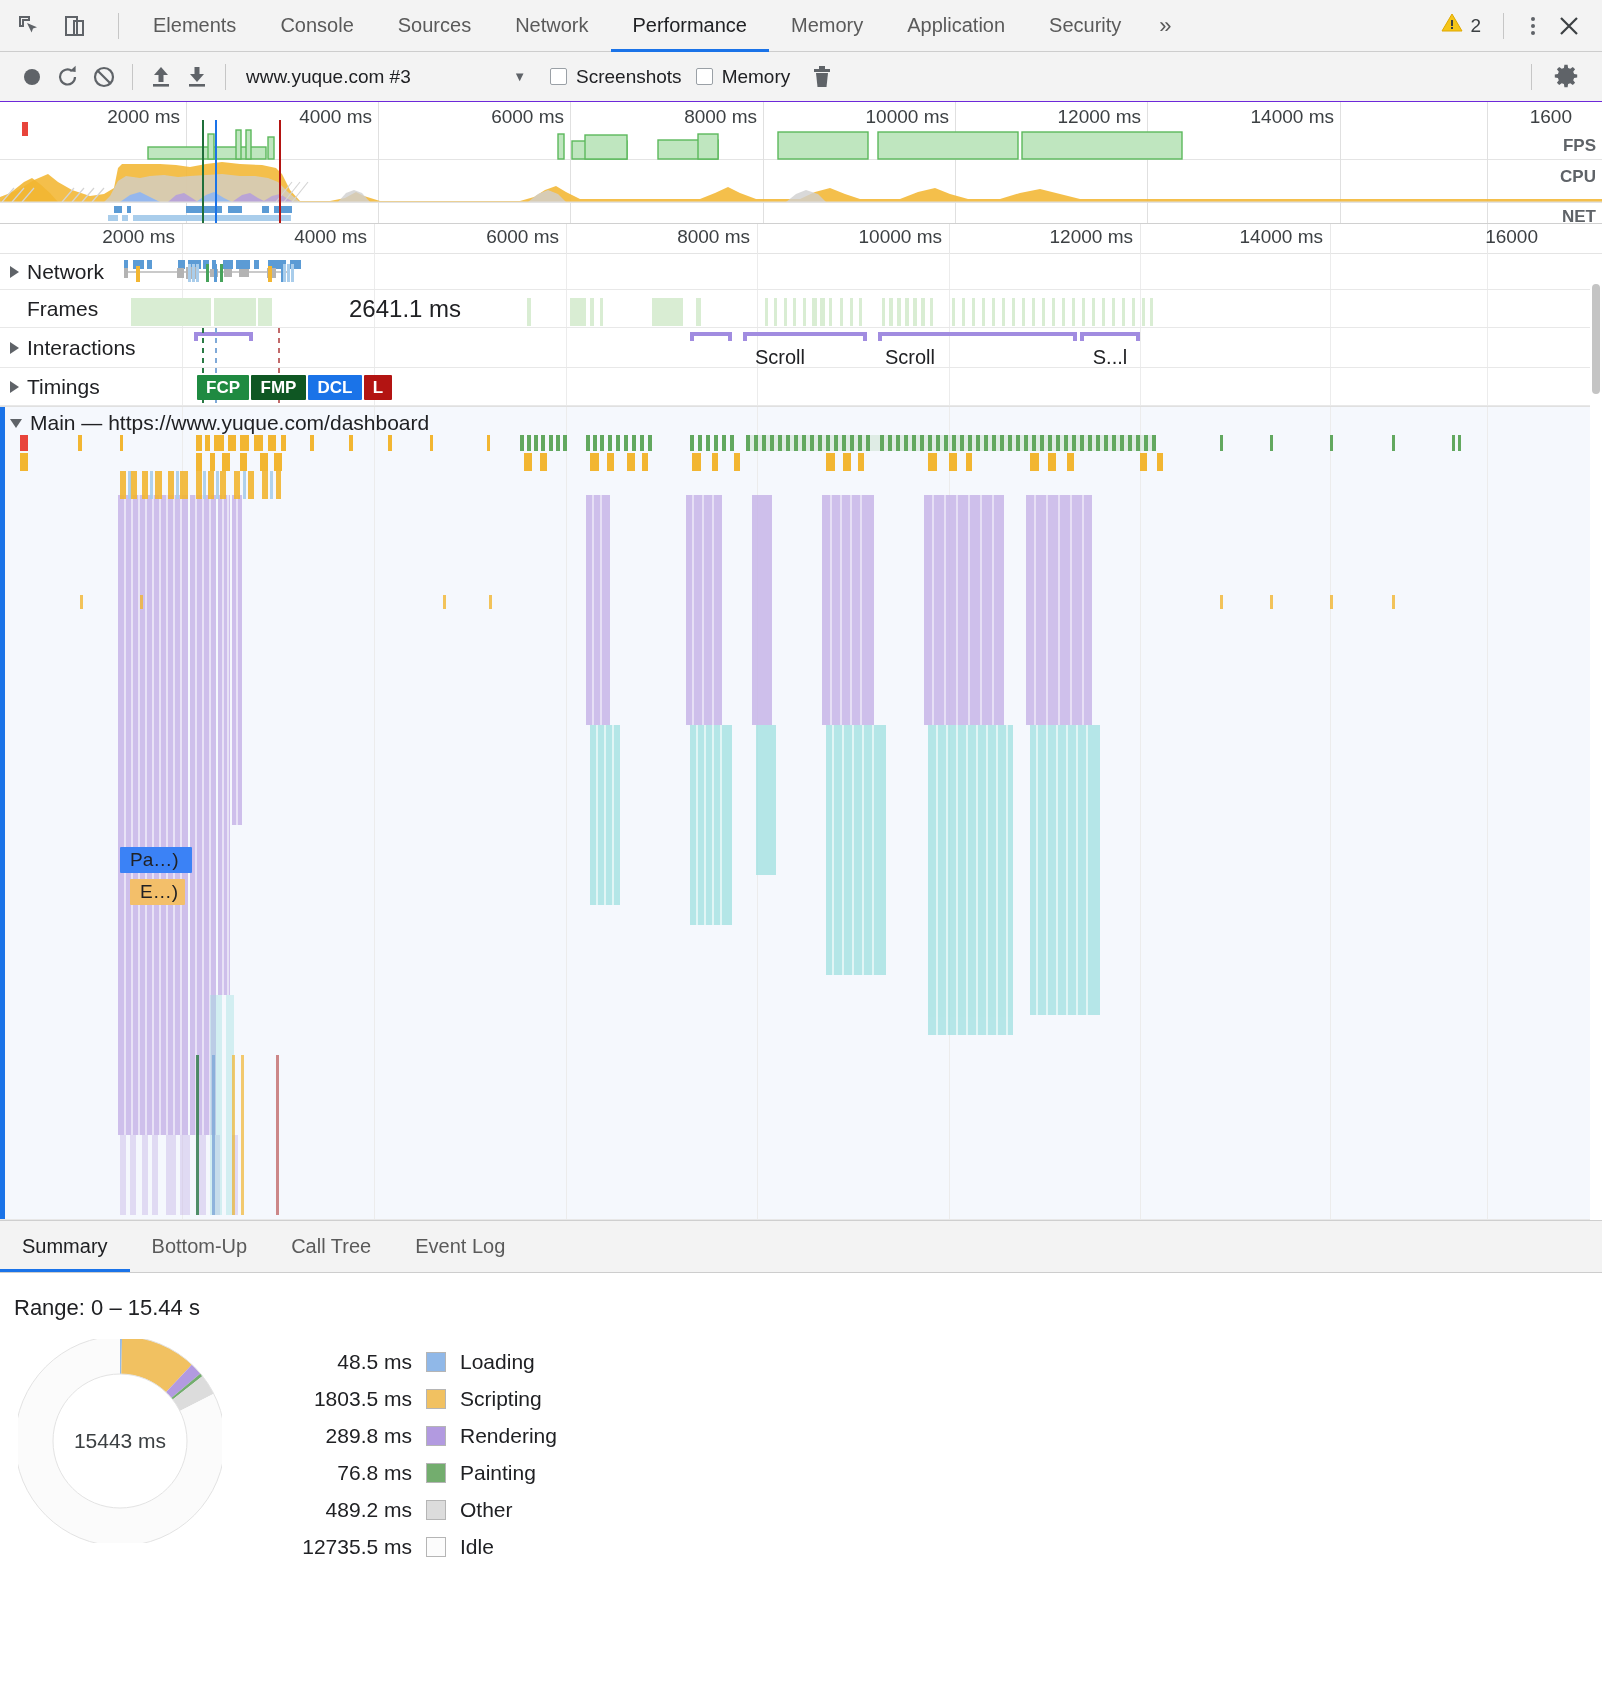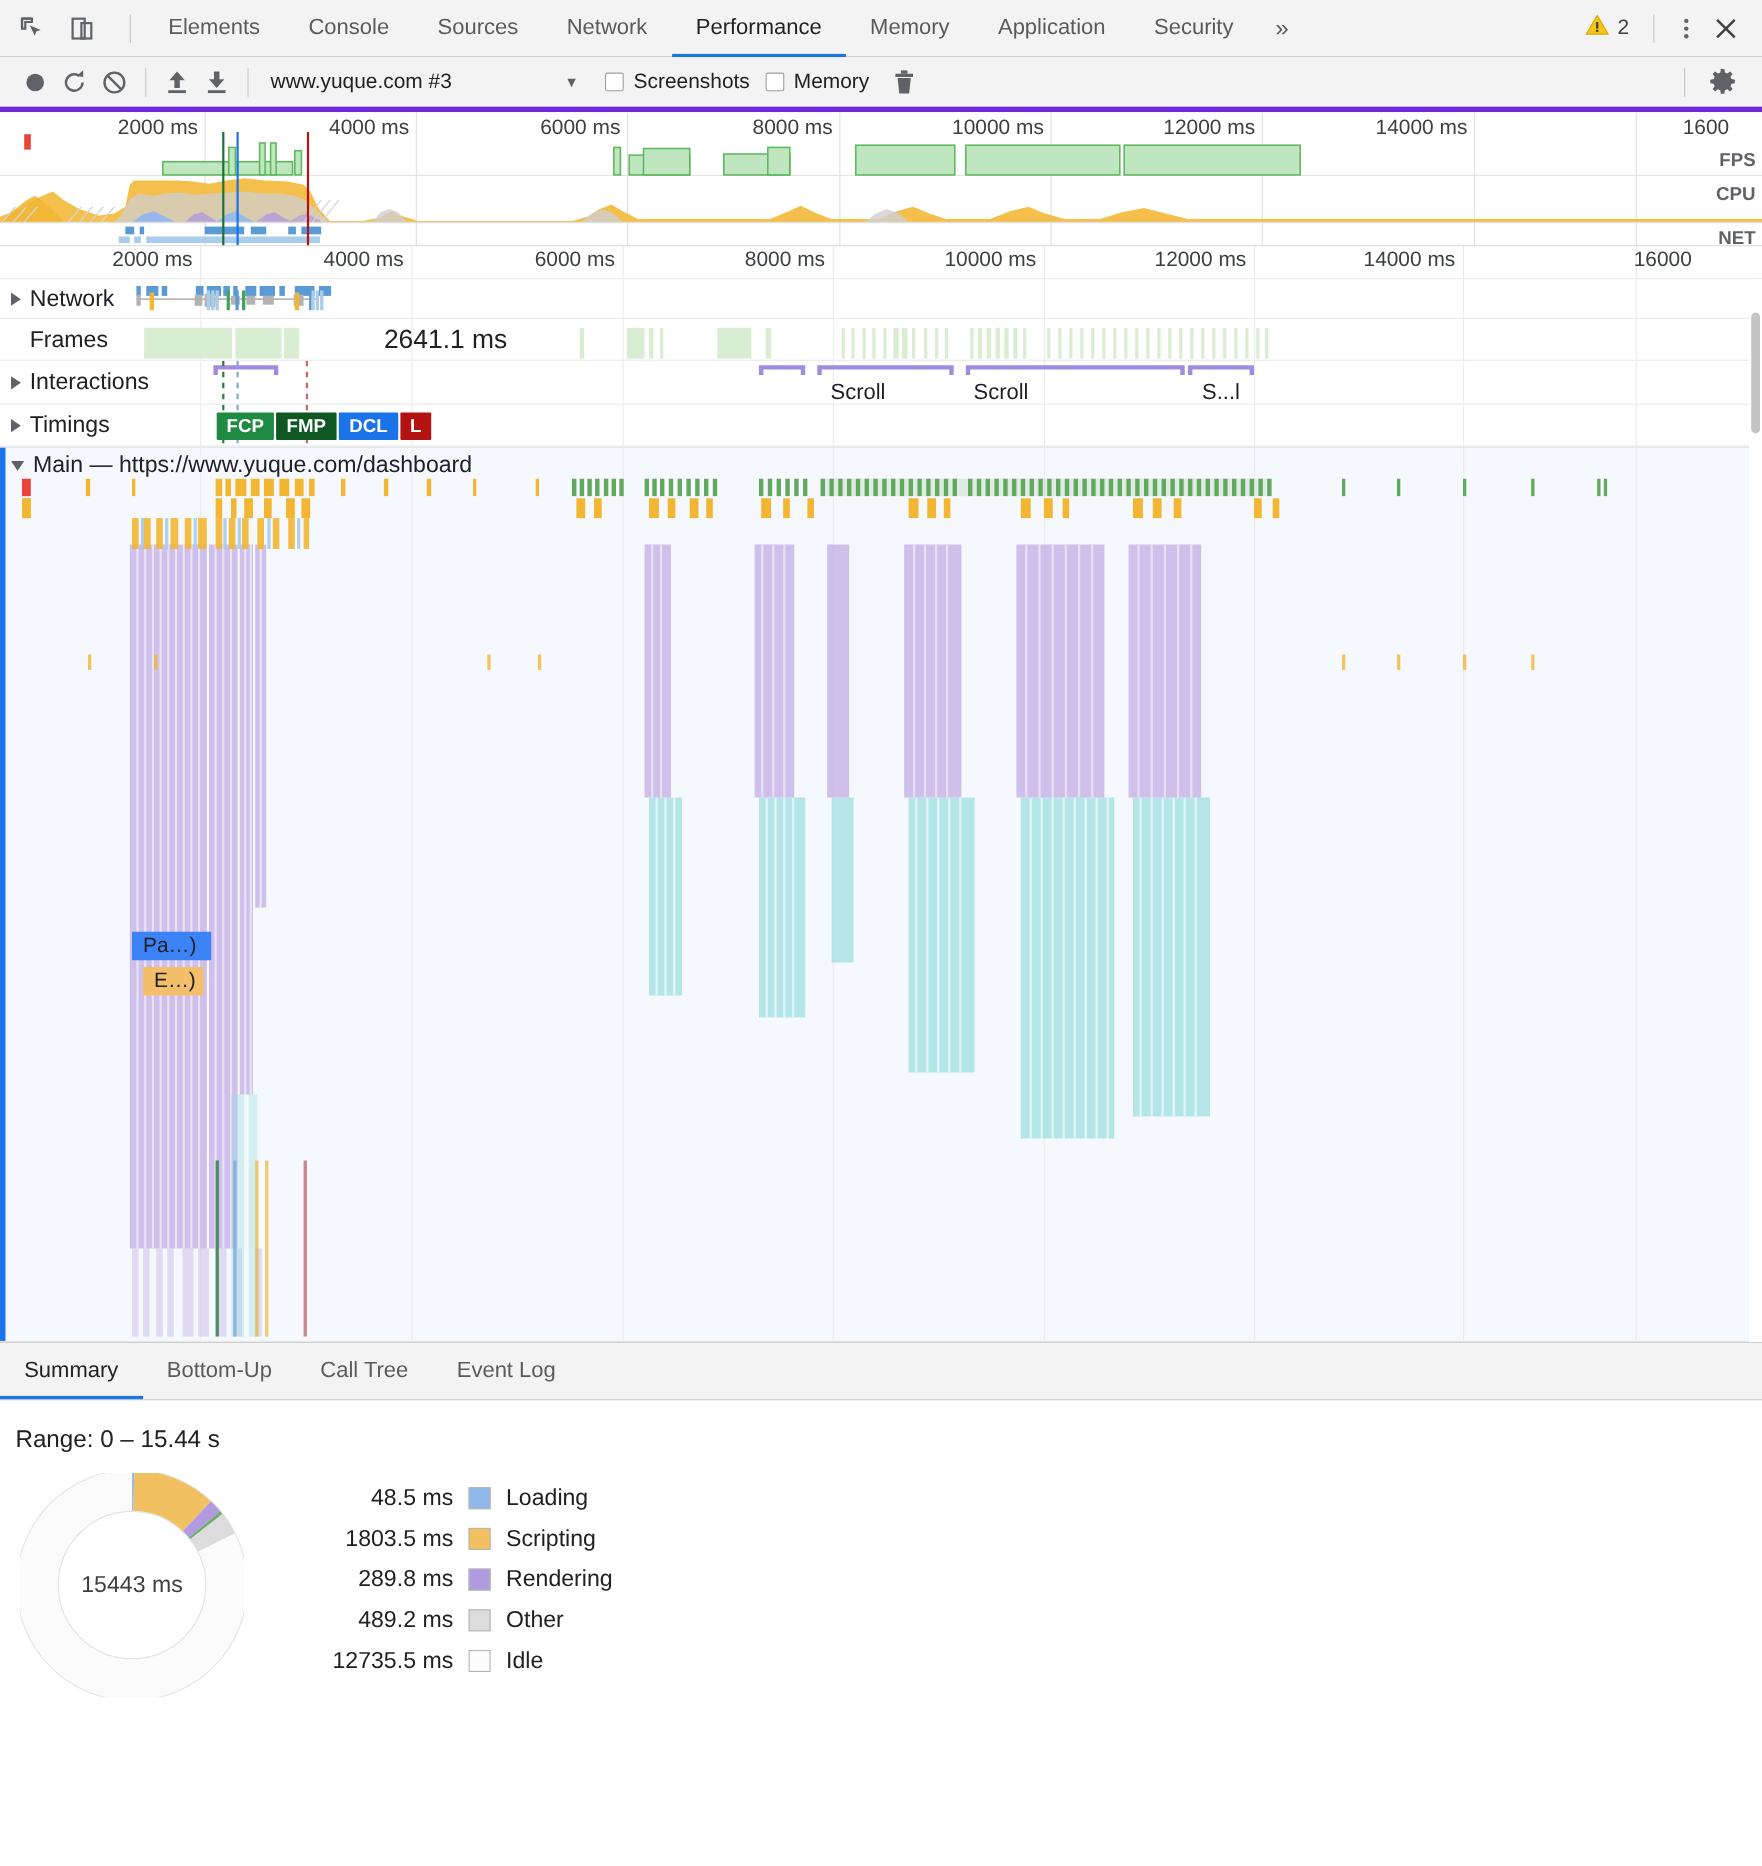--- a/index.html
+++ b/index.html
@@ -43,21 +43,21 @@
   .warn-badge { display: flex; align-items: center; gap: 7px; font-size: 19px; color: #3c4043; padding: 0 8px; cursor: pointer;}
   .vdiv { width: 1px; height: 26px; background: #c6c6c6; margin: 0 10px; }
   .kebab { width: 30px; height: 30px; display:flex; align-items:center; justify-content:center; cursor:pointer;}
   .kebab i { display:block; width:4px; height:4px; border-radius:50%; background:#5f6368; margin:1.5px 0;}
   .kebab-wrap { display:flex; flex-direction:column; align-items:center;}
   .closebtn { width: 34px; height:34px; display:flex;align-items:center;justify-content:center;cursor:pointer;font-size:26px;color:#3c4043;}
 
   
   .controlbar {
     position: absolute; top: 52px; left: 0; width: 1602px; height: 50px;
-    background: #f3f3f3; border-bottom: 5px solid #6d28d9;
+    background: #f3f3f3; border-bottom: 1px solid #6d28d9;
     display: flex; align-items: center; padding-left: 14px;
   }
   .cb-btn { width: 36px; height: 36px; display:flex;align-items:center;justify-content:center;cursor:pointer;}
   .cb-sep { width:1px; height:26px; background:#c6c6c6; margin: 0 10px;}
   .url-select {
     display: flex; align-items: center; min-width: 300px; height: 36px;
     padding: 0 10px; font-size: 19px; color: #202124; cursor: pointer;
   }
   .url-select .caret { margin-left: auto; font-size: 13px; color: #5f6368; padding-left: 40px;}
   .chk-wrap { display:flex; align-items:center; gap:9px; margin-left: 14px; cursor:pointer;}
@@ -986,20 +986,25 @@
           <span class="legend-val">1803.5 ms</span>
           <span class="legend-swatch" style="background:#f1c161"></span>
           <span class="legend-name">Scripting</span>
         </div>
         <div class="legend-row">
           <span class="legend-val">289.8 ms</span>
           <span class="legend-swatch" style="background:#b29ae0"></span>
           <span class="legend-name">Rendering</span>
         </div>
         <div class="legend-row">
+          <span class="legend-val">76.8 ms</span>
+          <span class="legend-swatch" style="background:#73ad6e"></span>
+          <span class="legend-name">Painting</span>
+        </div>
+        <div class="legend-row">
           <span class="legend-val">489.2 ms</span>
           <span class="legend-swatch" style="background:#dcdcdc"></span>
           <span class="legend-name">Other</span>
         </div>
         <div class="legend-row">
           <span class="legend-val">12735.5 ms</span>
           <span class="legend-swatch" style="background:#fcfcfc"></span>
           <span class="legend-name">Idle</span>
         </div>
       </div>

